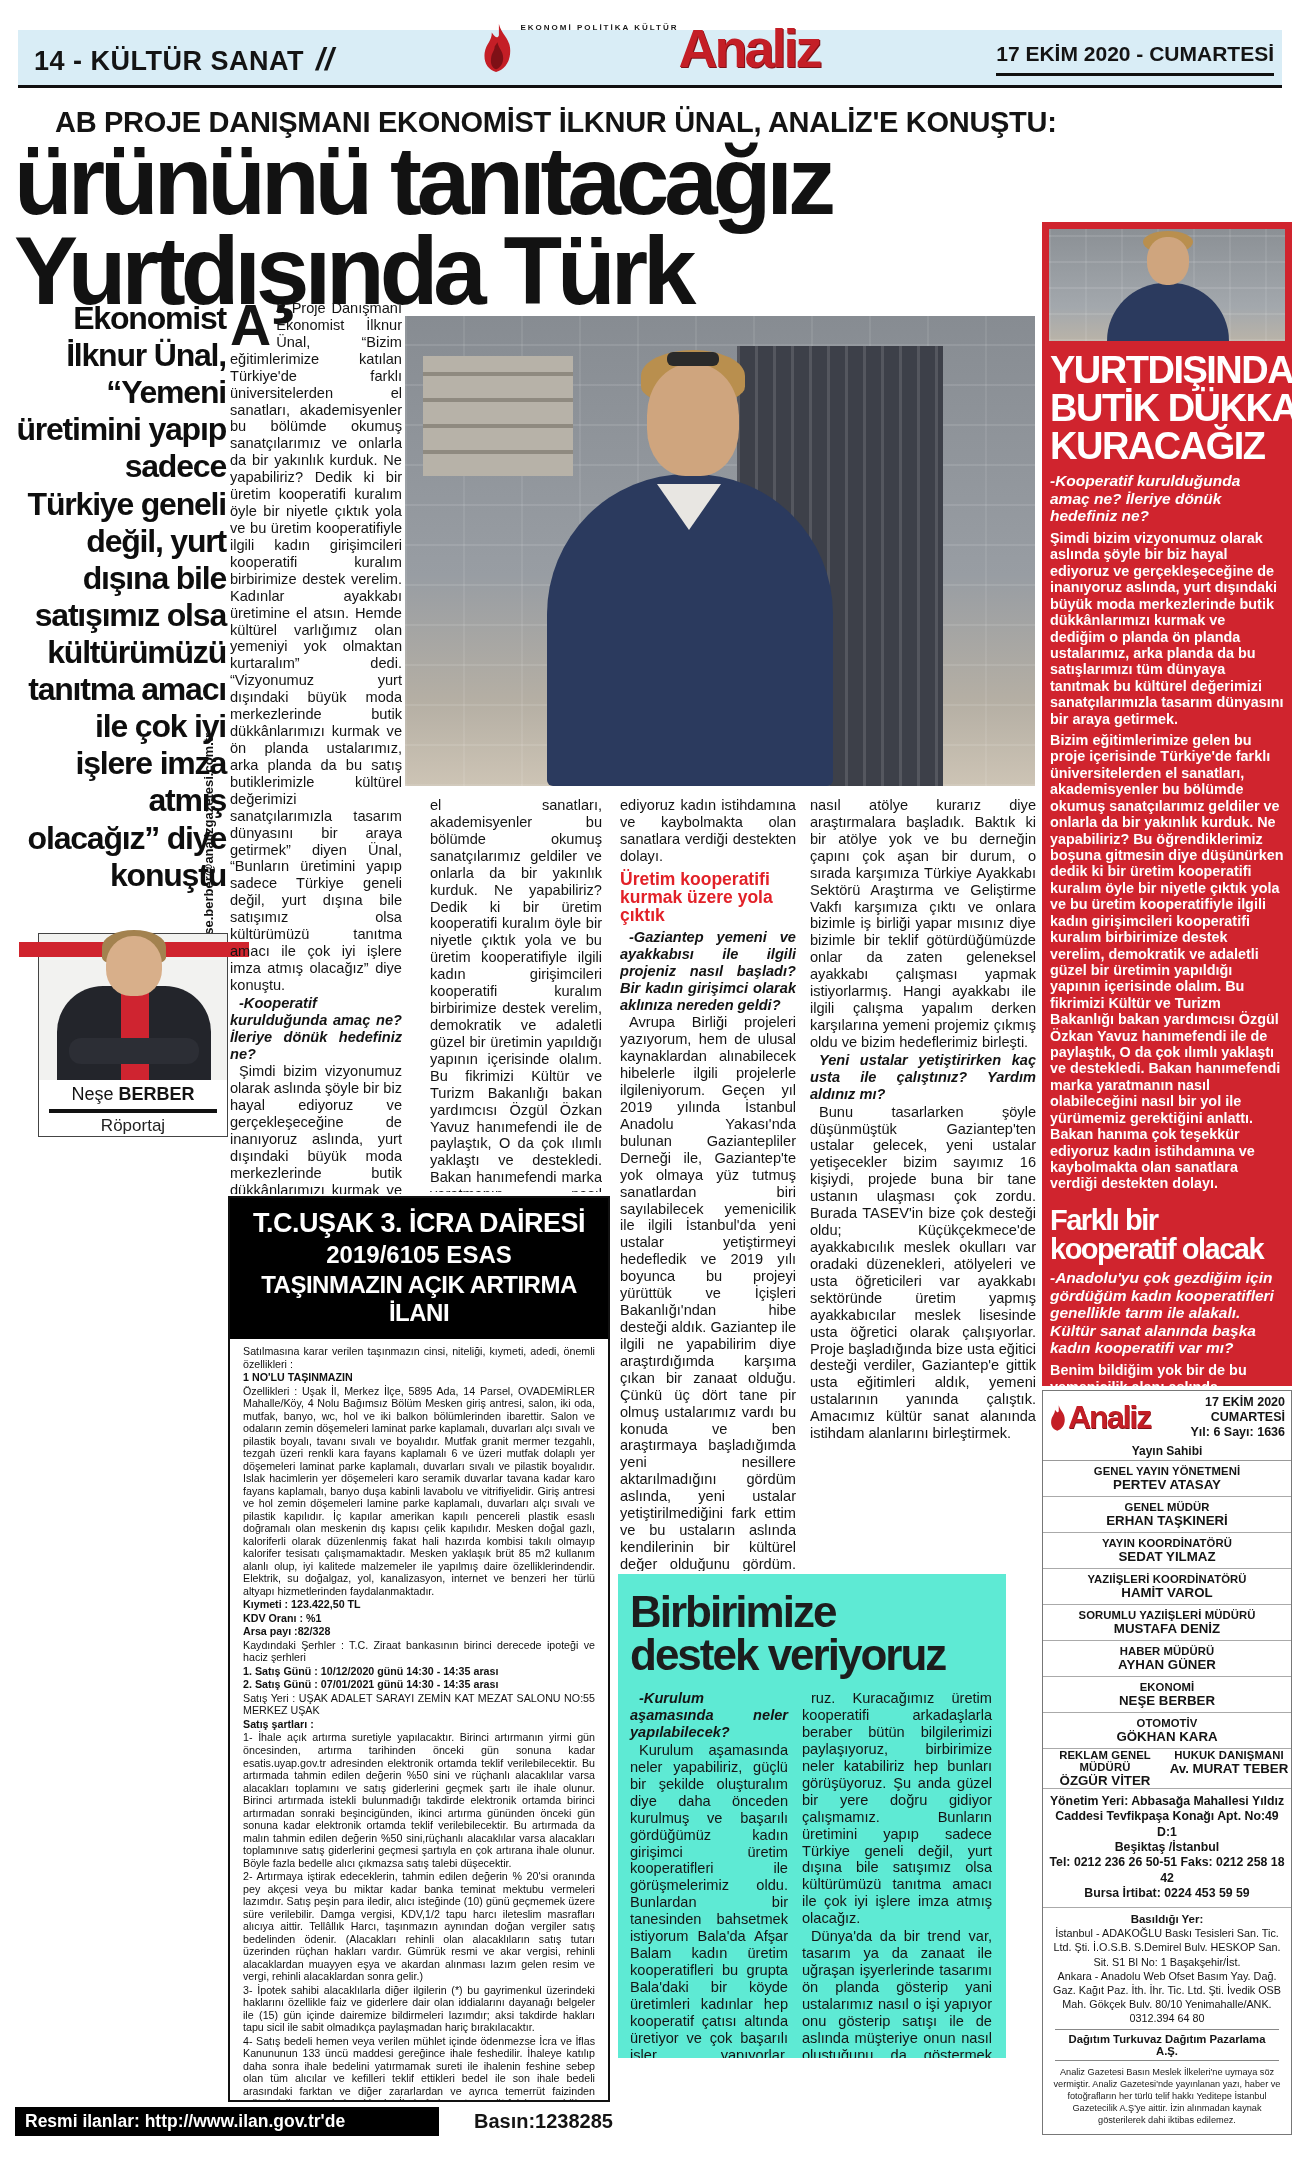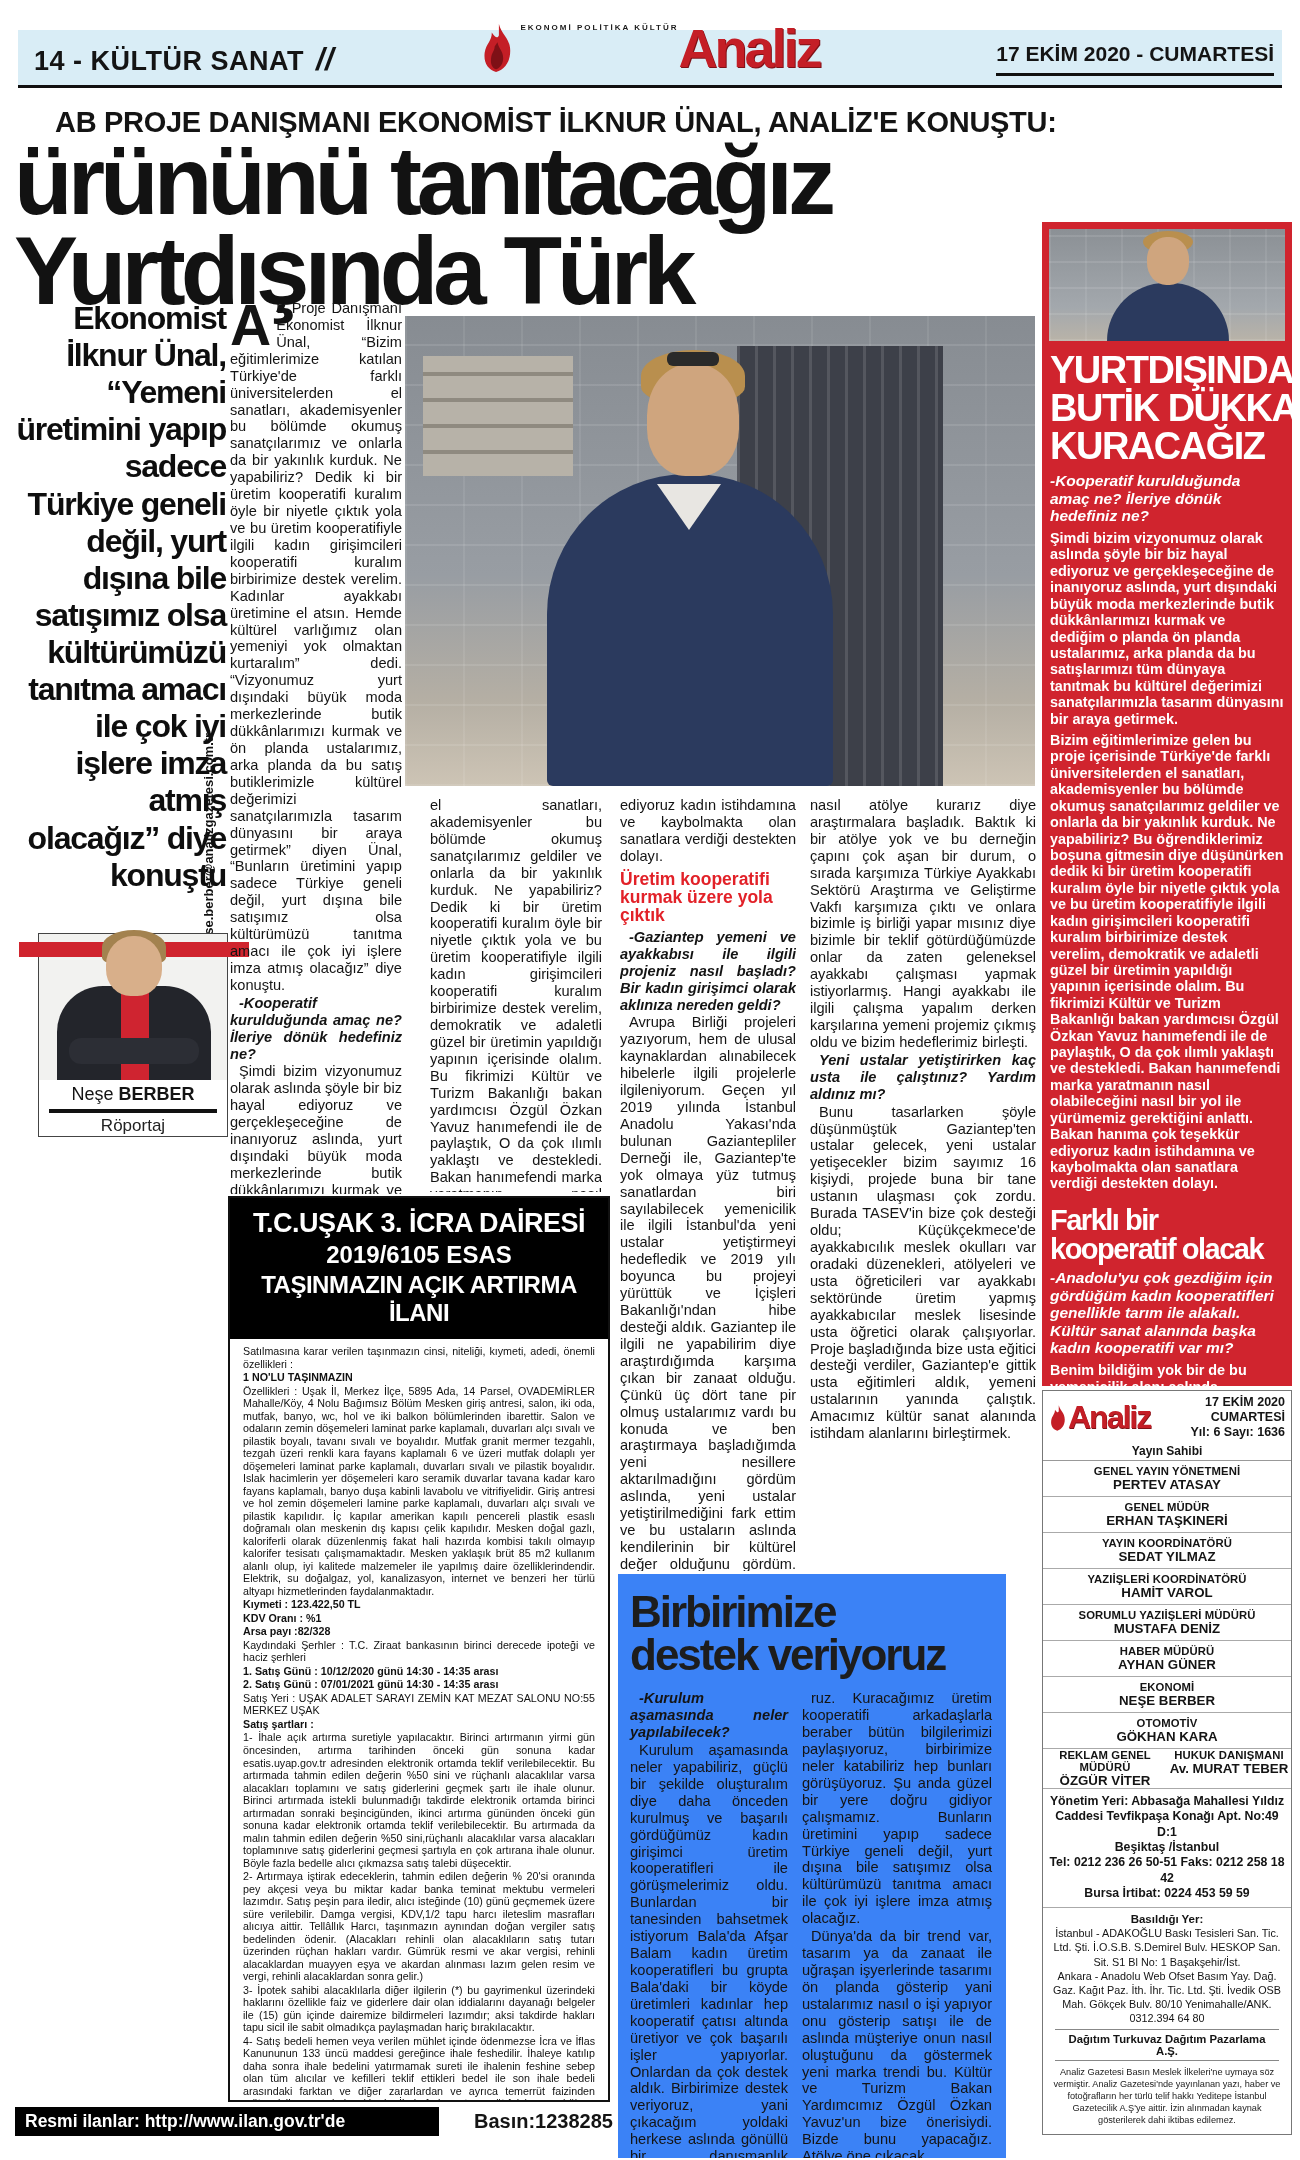--- a/index.html
+++ b/index.html
@@ -79,22 +79,22 @@
   .bodycol p.q { font-weight:bold; font-style:italic; }
   .bodycol p.subhead { color:#e22128; font-weight:800; font-size:17.5px; line-height:1.05;
                        text-indent:0; margin:5px 0 4px; text-align:left; }
   .colA { left:230px; top:300px; width:172px; height:894px; }
   .colB { left:430px; top:797px; width:172px; height:395px; }
   .colC { left:620px; top:797px; width:176px; height:774px; }
   .colD { left:810px; top:797px; width:226px; height:774px; }
   .dropcap { float:left; font-size:57px; line-height:.82; font-weight:bold; margin:2px 5px 0 0; }
 
   
-  .support-box { position:absolute; left:618px; top:1574px; width:388px; height:584px;
-                 background:#3b82f6; padding:16px 12px 10px; overflow:hidden; }
+  .support-box { position:absolute; left:618px; top:1574px; width:388px; height:484px;
+                 background:#5eead4; padding:16px 12px 10px; overflow:hidden; }
   .support-title { font-size:44px; font-weight:800; letter-spacing:-2px; line-height:.98;
                    color:#1d1d1d; margin-bottom:14px; }
   .support-cols { display:flex; gap:14px; }
   .sc-left  { width:158px; font-size:14.6px; line-height:1.16; text-align:justify; }
   .sc-right { width:190px; font-size:14.6px; line-height:1.16; text-align:justify; }
   .sc-left p, .sc-right p { margin-bottom:1px; text-indent:9px; }
   .sc-left p.q { font-weight:bold; font-style:italic; }
 
   
   .legal-box { position:absolute; left:228px; top:1196px; width:382px; height:906px;

